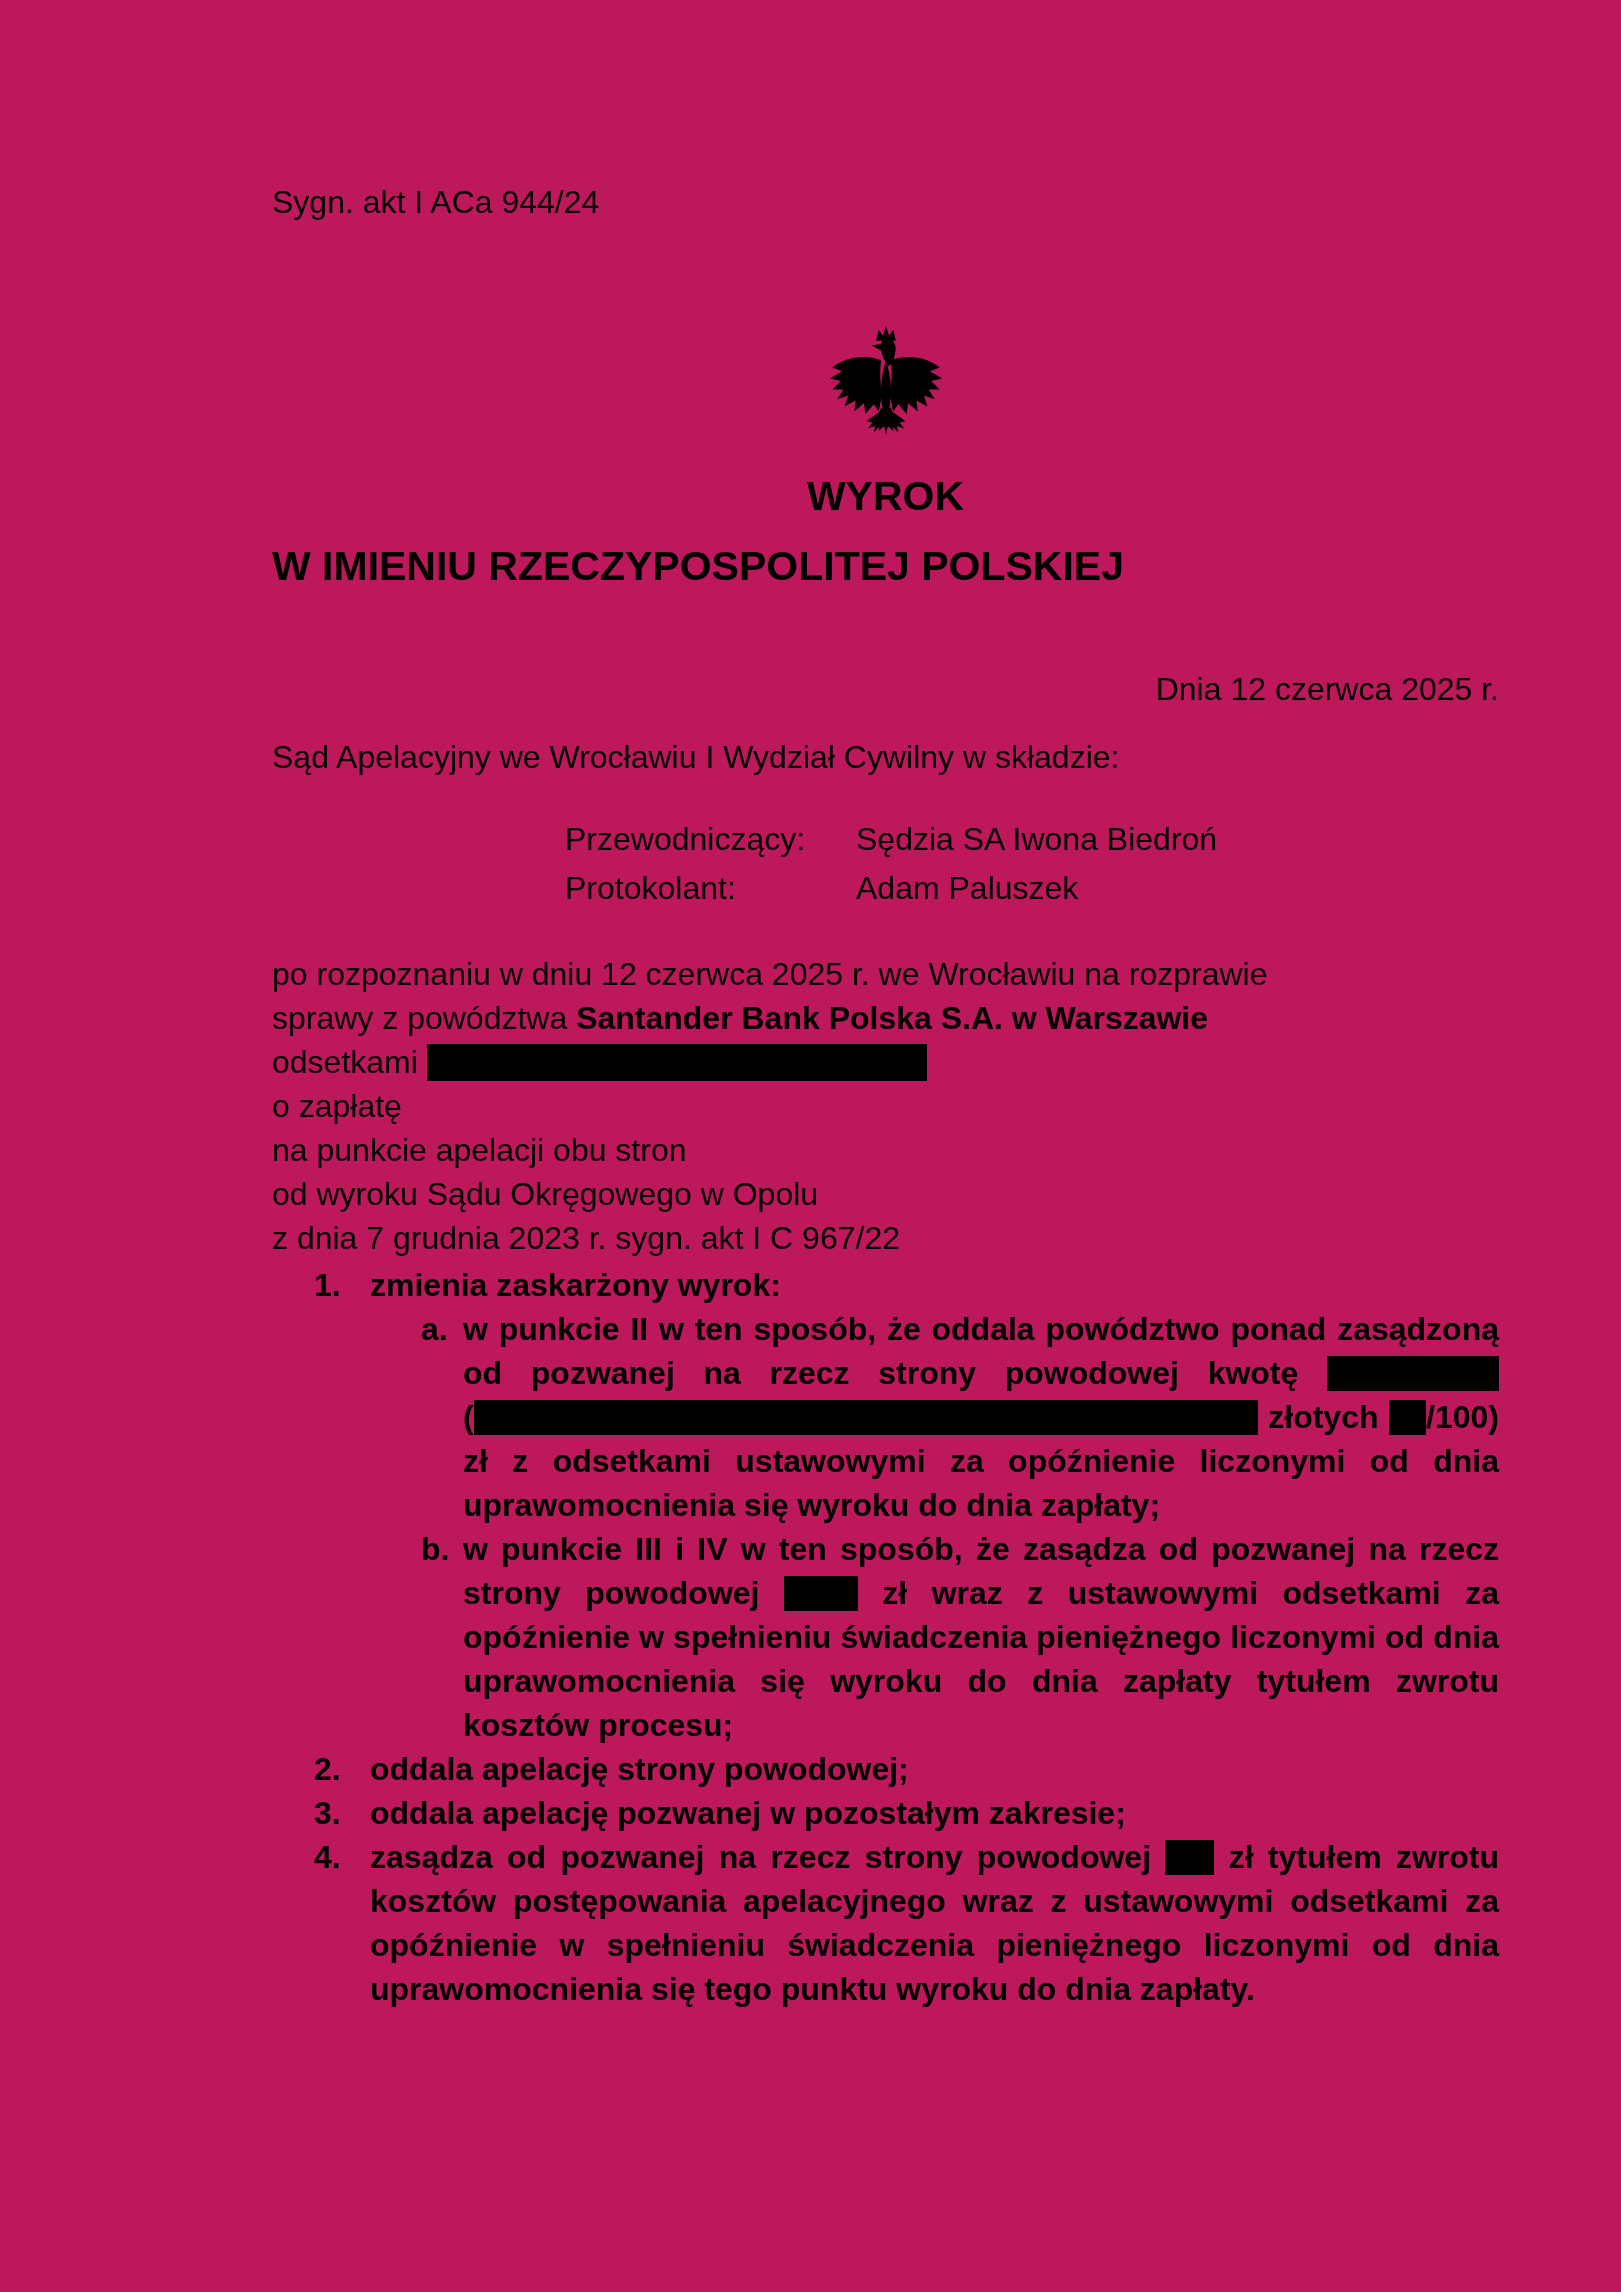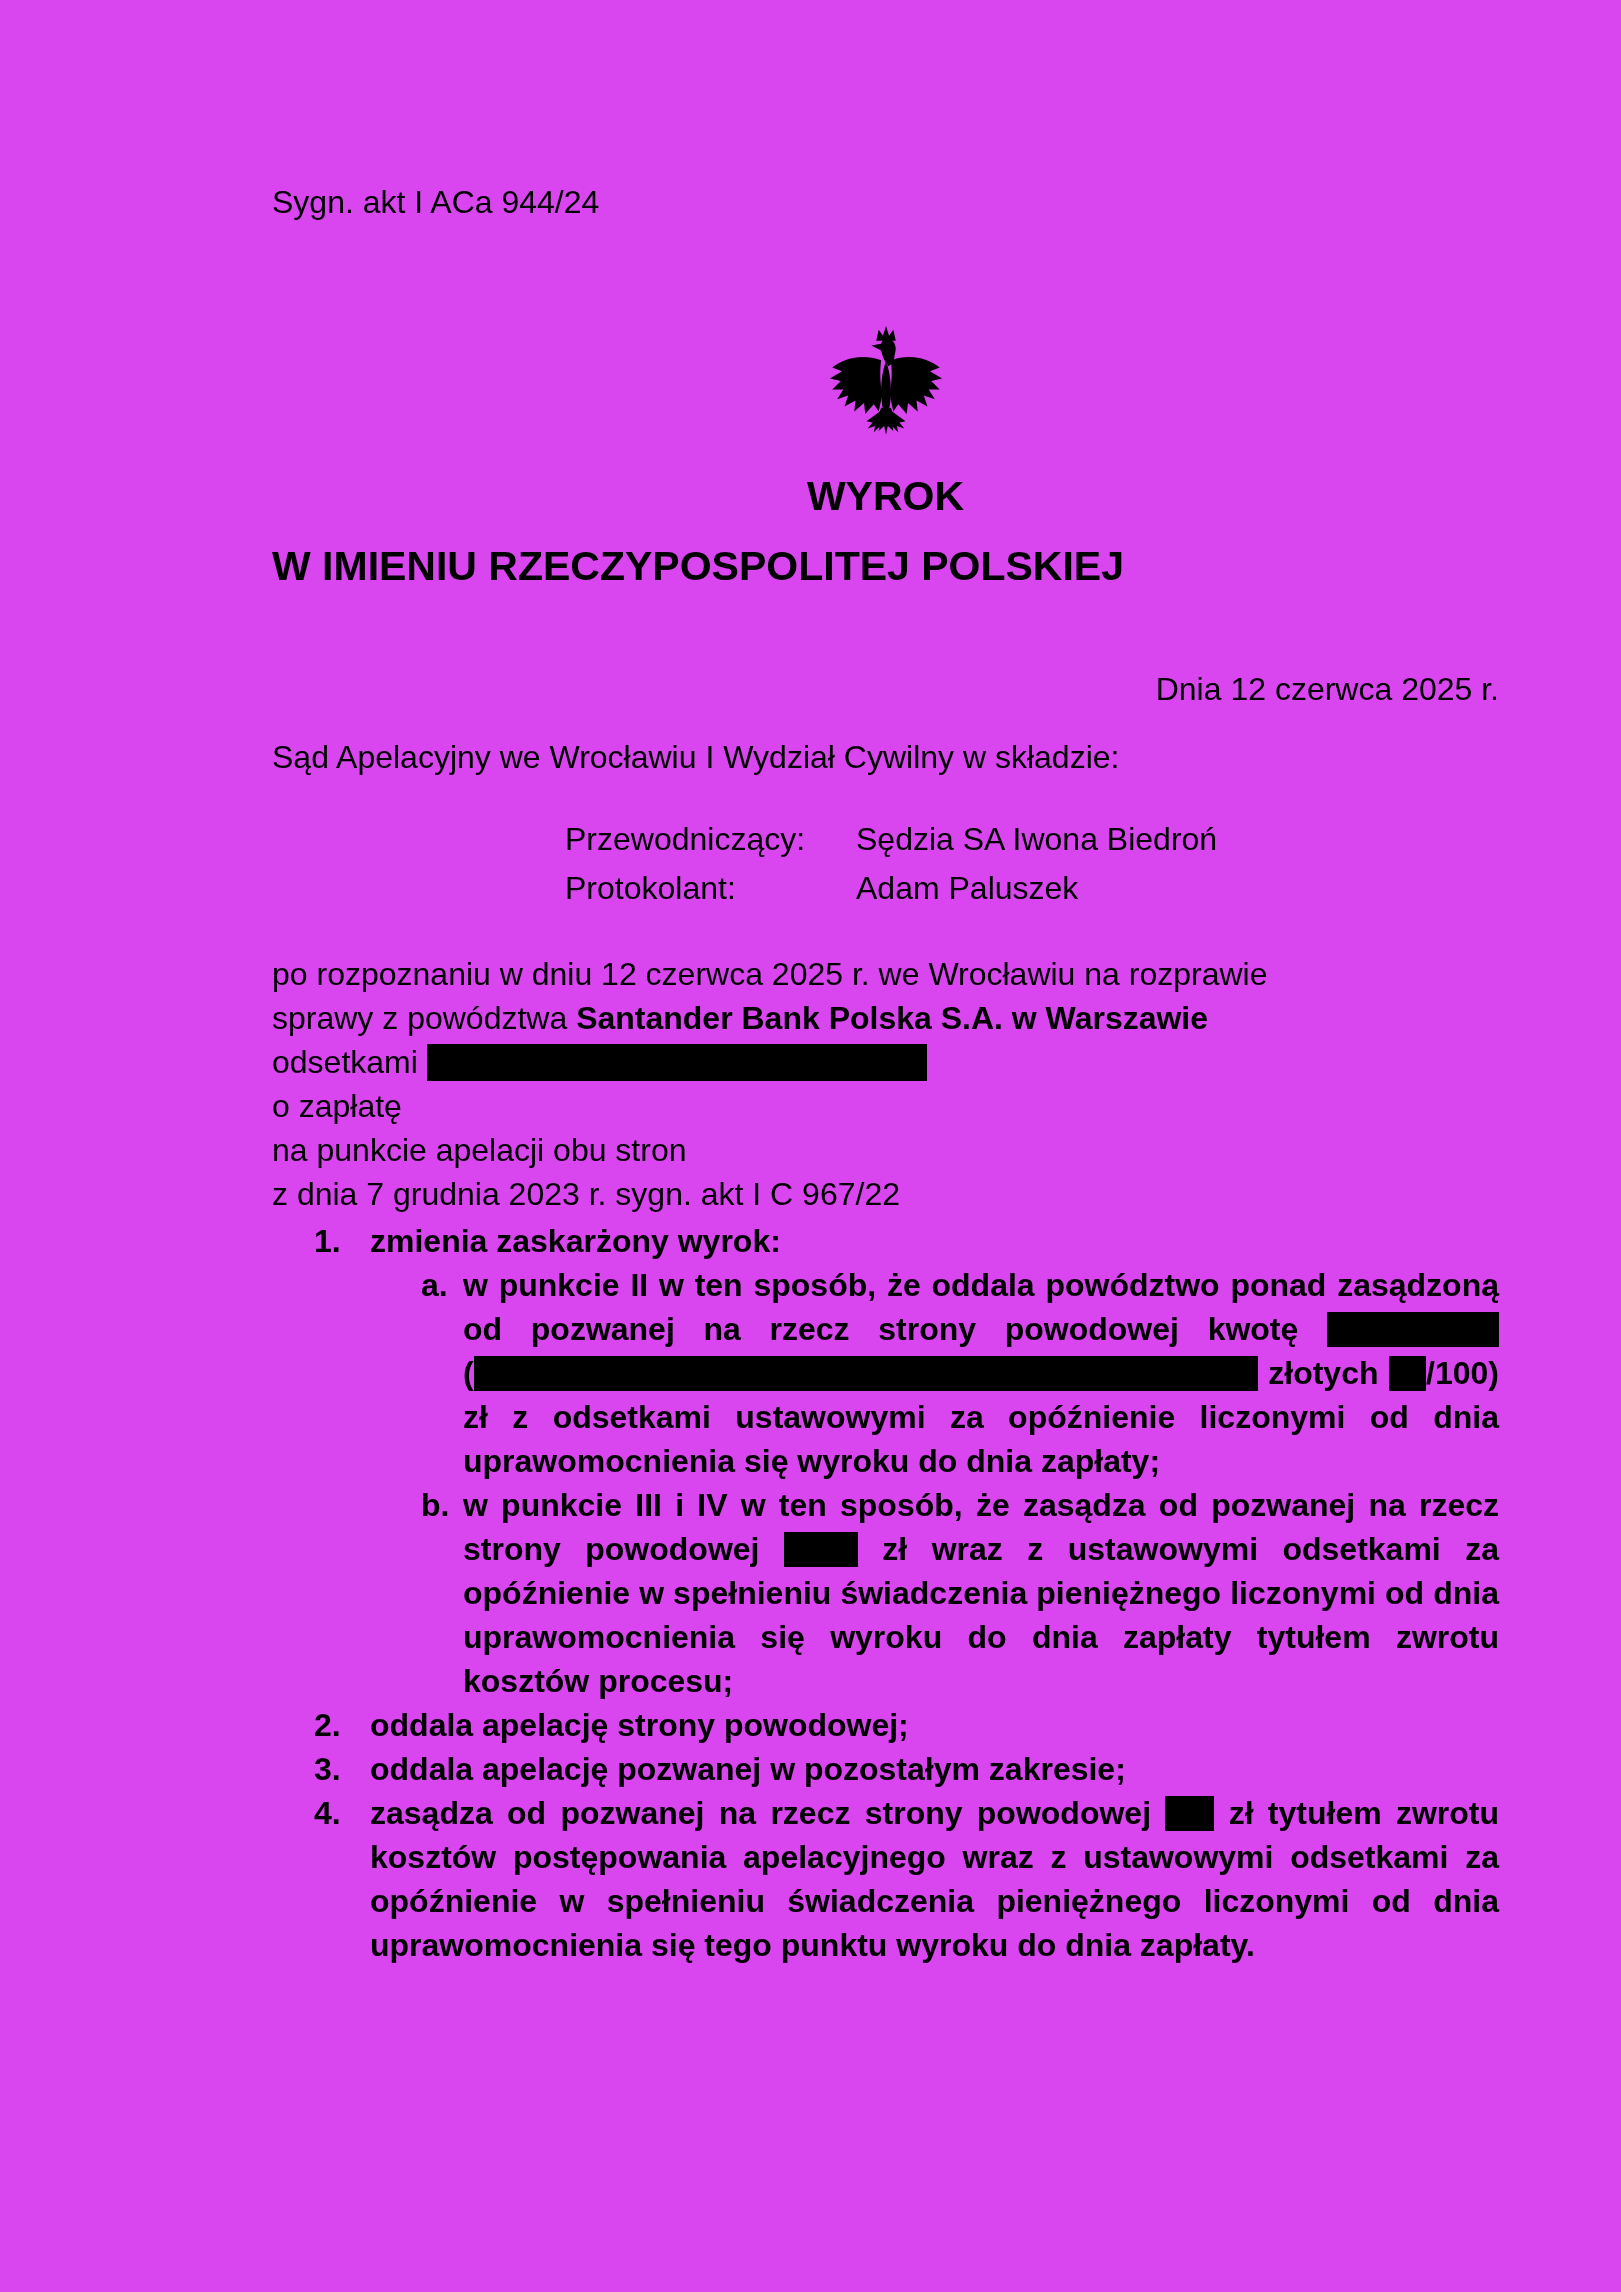--- a/index.html
+++ b/index.html
@@ -1,20 +1,20 @@
 <!DOCTYPE html>
 <html lang="pl"><head>
 <meta charset="utf-8">
 <style>
   * { margin:0; padding:0; box-sizing:border-box; }
   html,body { background:#ffffff; }
   .page {
     position:relative;
     width:1621px; height:2293px;
-    background:#d946ef;
+    background:#be185d;
     color:#000000;
     font-family:"Liberation Sans", sans-serif;
     font-size:32px;
     overflow:hidden;
   }
   .content { padding:180px 122px 0 272px; }
 
   .case-number { line-height:44px; }
 
   .emblem-wrap { margin-top:97px; text-align:center; height:137px; }
@@ -88,20 +88,21 @@
         <span class="panel-person">Adam Paluszek</span>
       </div>
     </div>
 
     <div class="preamble">
       <div class="line">po rozpoznaniu w dniu 12 czerwca 2025 r. we Wrocławiu na rozprawie</div>
       <div class="line"><span>sprawy z powództwa</span> <strong>Santander Bank Polska S.A. w Warszawie</strong></div>
       <div class="line"><span>odsetkami</span> <span class="redact tall" style="width:500px"></span></div>
       <div class="line">o zapłatę</div>
       <div class="line">na punkcie apelacji obu stron</div>
+      <div class="line">od wyroku Sądu Okręgowego w Opolu</div>
       <div class="line">z dnia 7 grudnia 2023 r. sygn. akt I C 967/22</div>
     </div>
 
     <div class="rulings">
 
       <div class="li main">
         <span class="num">1.</span>
         <div class="li-body">zmienia zaskarżony wyrok:</div>
       </div>
 

